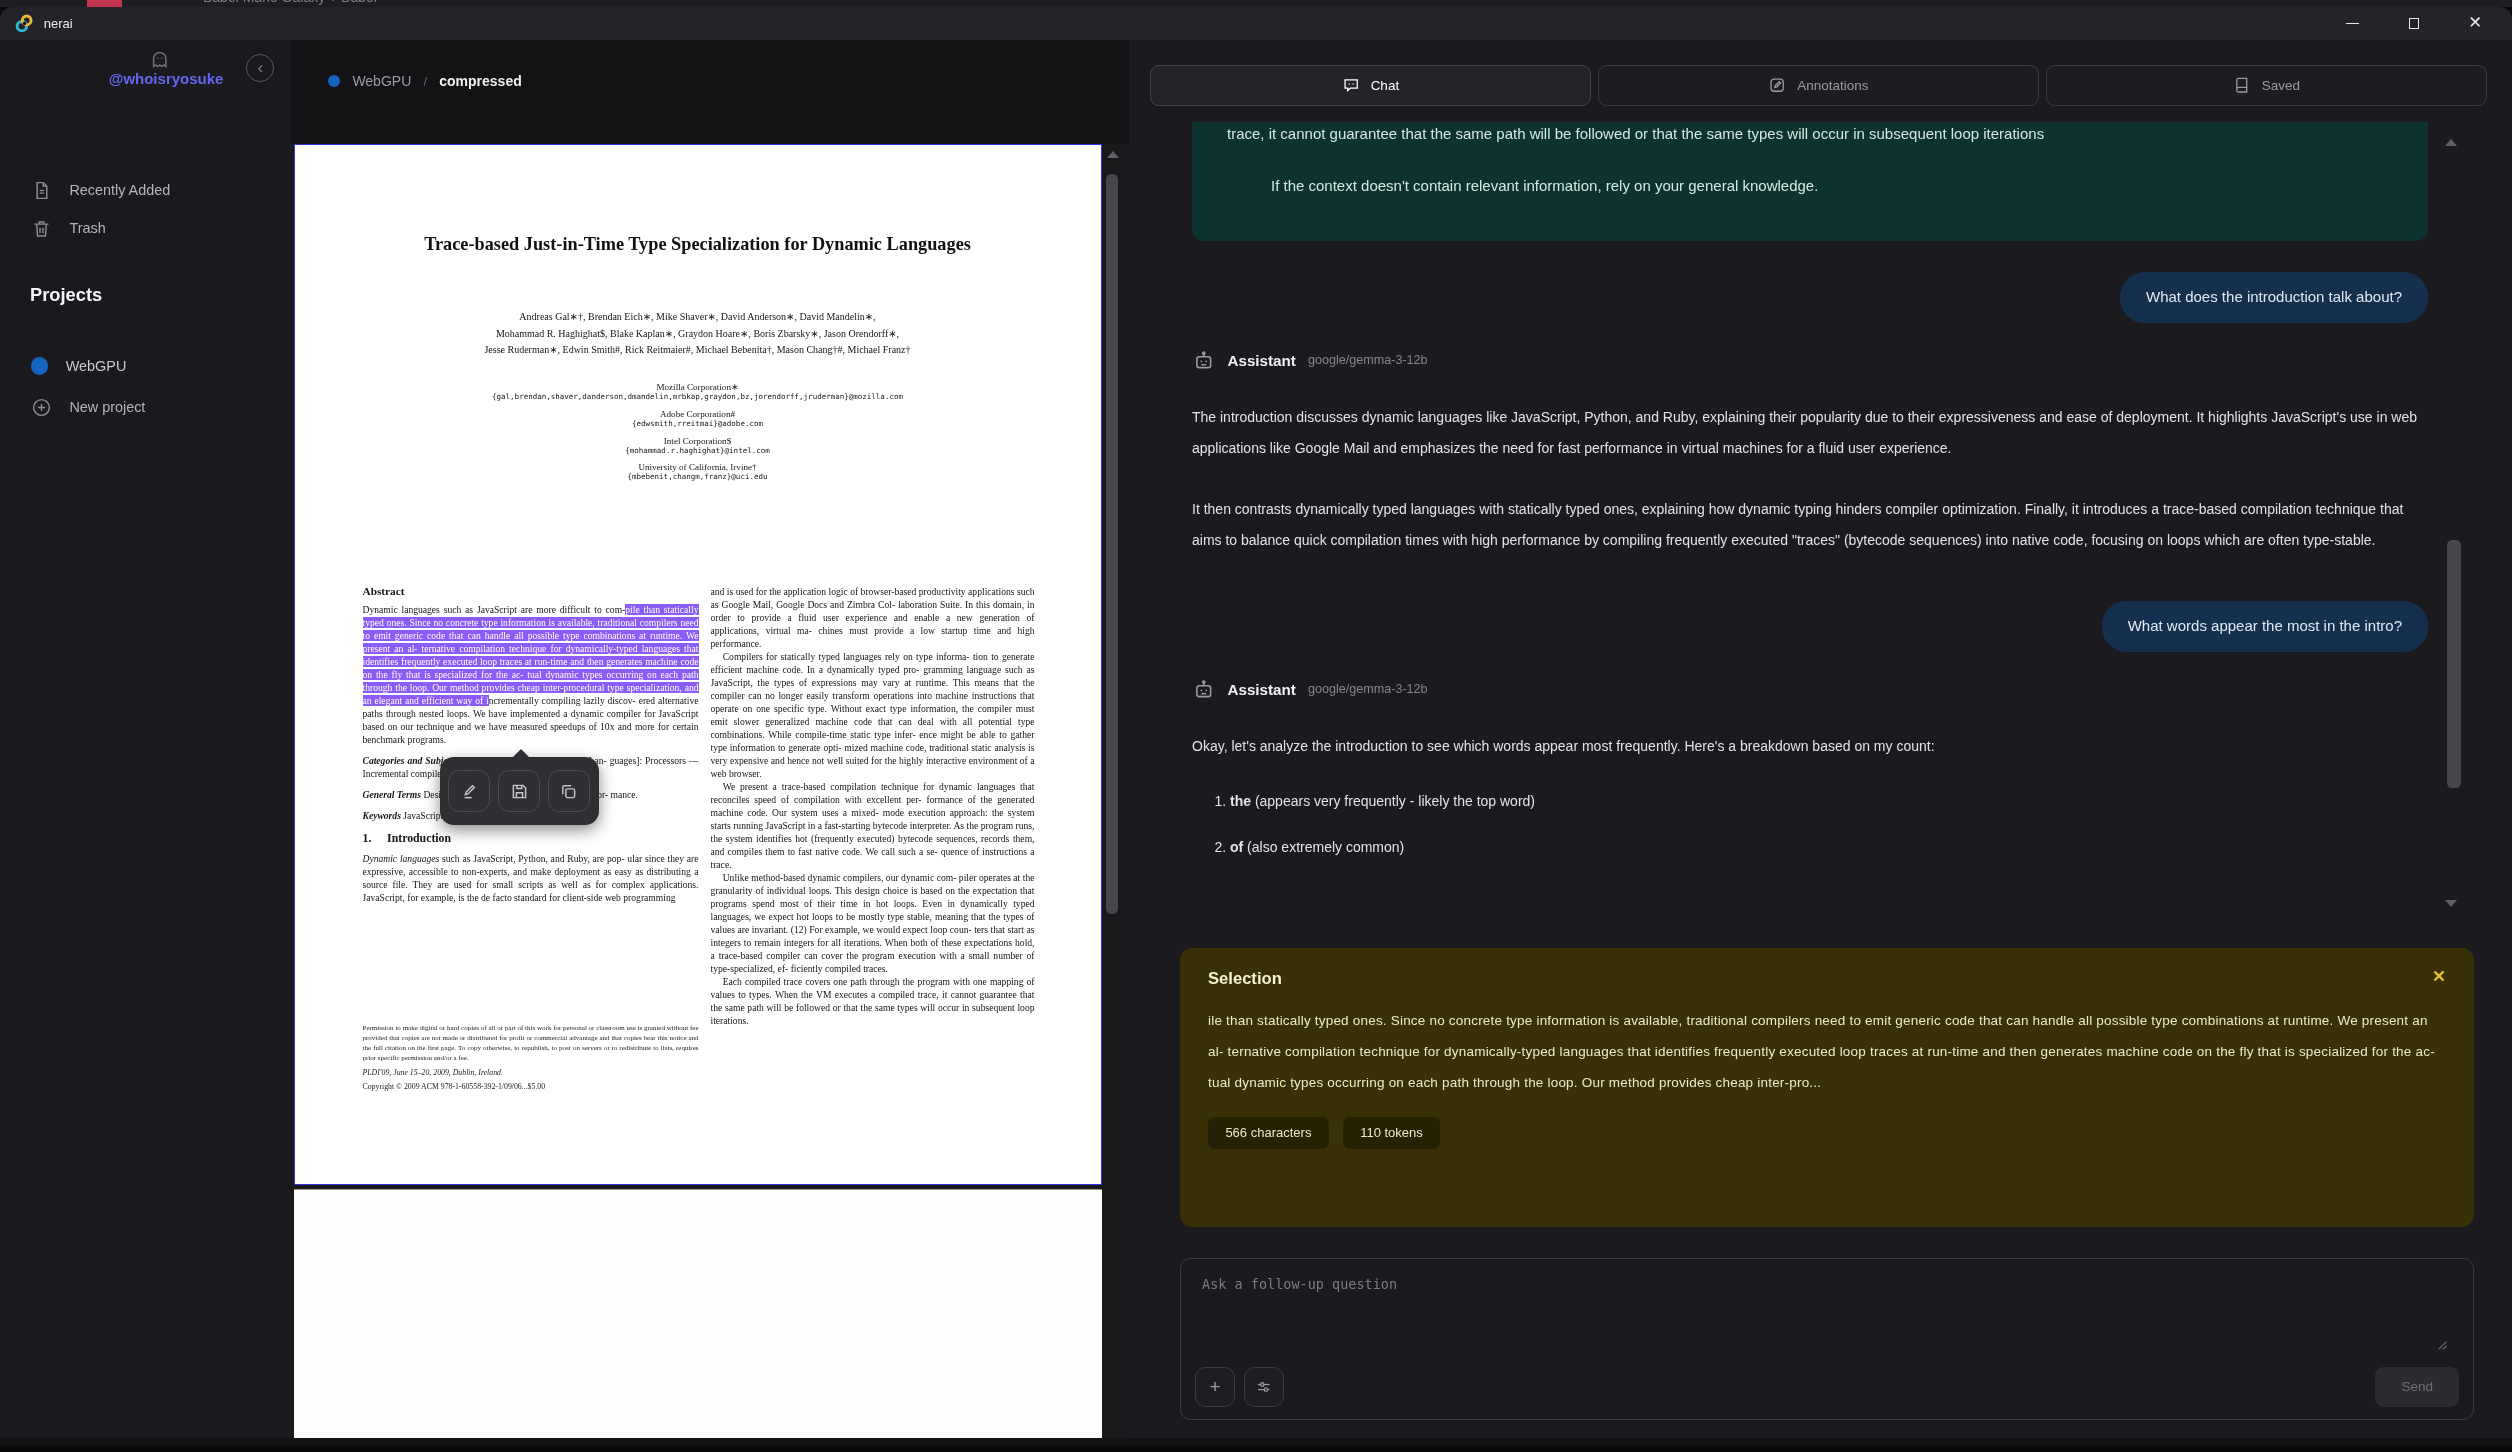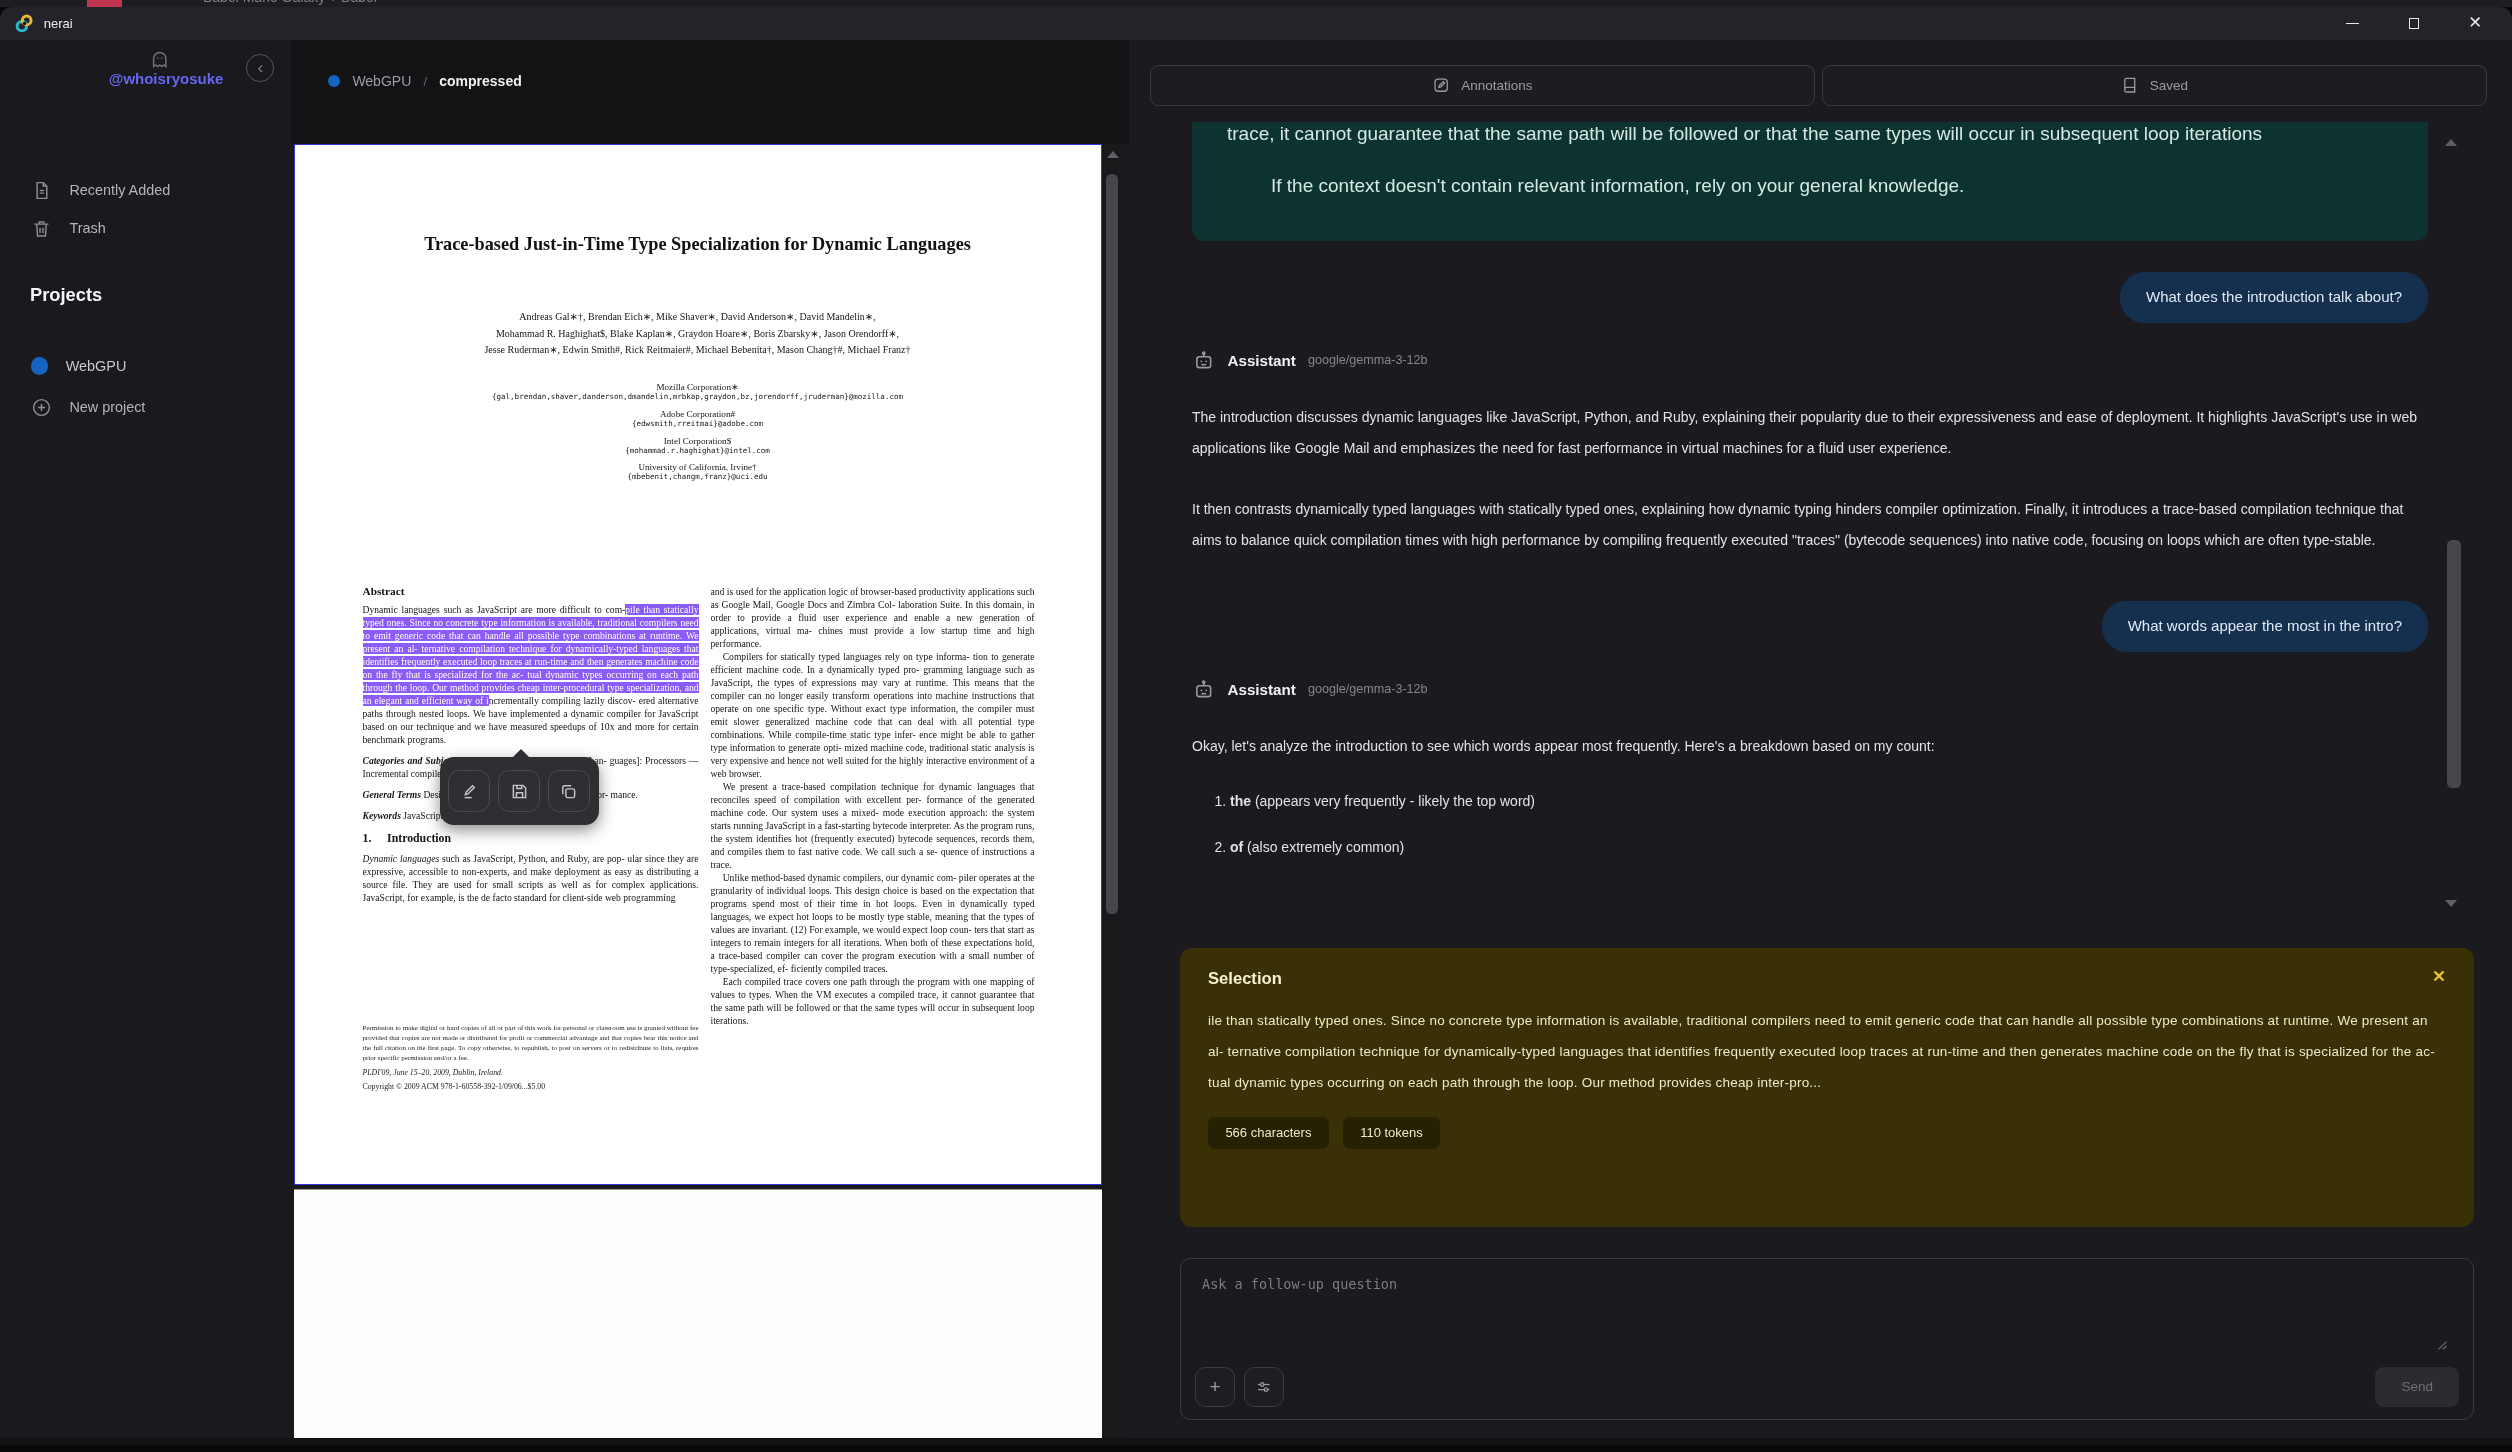--- a/index.html
+++ b/index.html
@@ -106,21 +106,21 @@
   .chatpanel { flex:1; background:#1b1b1f; position:relative; }
   .tabs { position:absolute; left:21px; right:25px; top:25px; height:41px; display:flex; gap:7px; }
   .tab { flex:1; border:1.3px solid #3a3a41; border-radius:8.7px; background:#1d1d21;
     display:flex; align-items:center; justify-content:center; gap:10.5px;
     color:#9a9aa0; font-size:13.5px; cursor:pointer; }
   .tab.active { background:#242428; color:#ffffff; border-color:#44444c; }
 
   .chat-scroll { position:absolute; left:0; top:82px; width:100%; height:826px; overflow:hidden;
     padding:0 84px 0 63px; }
   .msg-system { margin-top:-38px; background:#0c3330; border-radius:12.2px; padding:37px 35px 42px;
-    color:#d5e8e2; font-size:19px; line-height:26px; }
+    color:#d5e8e2; font-size:15px; line-height:26px; }
   .msg-system p + p { margin-top:26px;margin-left:44px; }
   .bubble-row { display:flex; justify-content:flex-end; }
   .row1 { margin-top:31px; } .row2 { margin-top:45px; }
   .user-bubble { background:#15304e; color:#dfe9f4; border-radius:24.4px; padding:14px 26px;
     font-size:15px; line-height:22.6px; }
   .asst-header { display:flex; align-items:center; gap:12px; margin-top:26px; }
   .asst-name { color:#f2f2f4; font-weight:bold; font-size:15.2px; }
   .asst-model { color:#85858c; font-size:12.6px; }
   .asst-para { color:#e3e3e5; font-size:14px; line-height:31px; margin-top:30px; max-width:1230px; }
   .asst-list { margin-top:26px; padding-left:38px; color:#e3e3e5; font-size:14px; }
@@ -326,20 +326,28 @@
         <div class="pdf-page2"></div>
 
         <span class="vscroll-arrow arrow-up" style="left:817px; top:7px;"></span>
         <div class="vthumb" style="left:816px; top:30px; width:12.2px; height:740px;"></div>
       </div>
     </div>
 
     <div class="chatpanel">
 
       <div class="tabs">
+        <div class="tab active">
+          <svg width="18.3" height="18.3" viewBox="0 0 24 24" fill="none" stroke="#ffffff" stroke-width="1.7">
+            <path d="M4 5h16v11h-9l-3.5 3v-3H4z"></path>
+            <circle cx="9.5" cy="10.5" r="0.9" fill="#ffffff" stroke="none"></circle>
+            <circle cx="14.5" cy="10.5" r="0.9" fill="#ffffff" stroke="none"></circle>
+          </svg>
+          <span>Chat</span>
+        </div>
         <div class="tab">
           <svg width="18.3" height="18.3" viewBox="0 0 24 24" fill="none" stroke="#9a9aa0" stroke-width="1.7">
             <rect x="4" y="4" width="16" height="16" rx="4"></rect>
             <path d="M9 15l.8-2.6 5-5 1.8 1.8-5 5L9 15z"></path>
           </svg>
           <span>Annotations</span>
         </div>
         <div class="tab">
           <svg width="18.3" height="18.3" viewBox="0 0 24 24" fill="none" stroke="#9a9aa0" stroke-width="1.7">
             <path d="M7 3h11v18H7a2 2 0 0 1-2-2V5a2 2 0 0 1 2-2z"></path>

